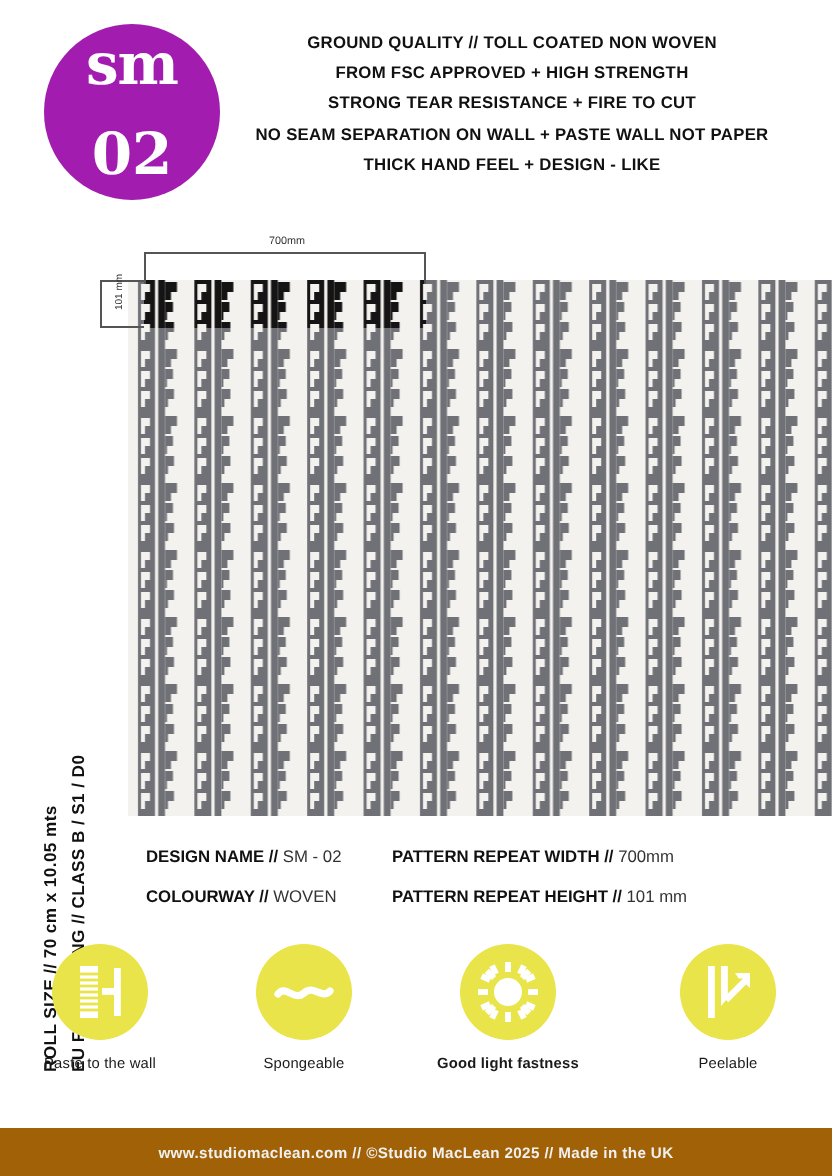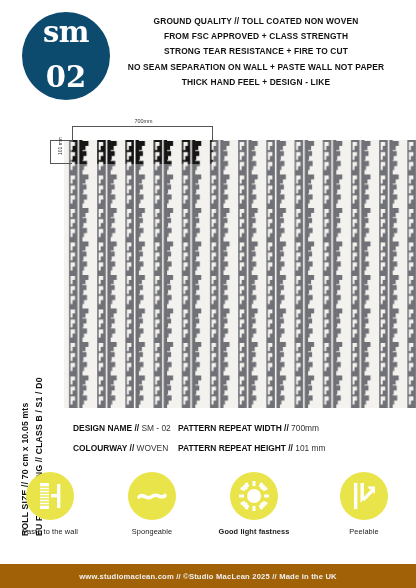--- a/index.html
+++ b/index.html
@@ -10,21 +10,21 @@
     color:#1a1a1a;
     overflow:hidden;
     position:relative;
   }
   .sheet{position:relative;width:416px;height:588px;}
 
   
   .header{position:absolute;left:0;top:0;width:416px;height:112px;}
   .logo-badge{
     position:absolute;left:22px;top:12px;width:88px;height:88px;
-    border-radius:50%;background:#0c4a6e;
+    border-radius:50%;background:#a21caf;
     display:flex;flex-direction:column;align-items:center;justify-content:center;
   }
   .logo-sm{
     font-family:"DejaVu Serif",serif;
     font-weight:700;font-size:29px;line-height:0.92;color:#ffffff;
     letter-spacing:-0.5px;margin-top:-2px;
   }
   .logo-02{
     font-family:"DejaVu Serif",serif;
     font-weight:700;font-size:29px;line-height:0.95;color:#ffffff;
@@ -90,21 +90,21 @@
 
   
   .details{position:absolute;left:0;top:414px;width:416px;height:54px;}
   .drow{position:absolute;left:0;width:416px;height:20px;font-size:8.4px;}
   .drow.r1{top:4px;}
   .drow.r2{top:24px;}
   .dcell{position:absolute;white-space:nowrap;line-height:20px;}
   .dcell .k{font-weight:700;color:#111;}
   .dcell .v{font-weight:400;color:#333;}
   .c1{left:73px;}
-  .c2{left:178px;}
+  .c2{left:196px;}
 
   
   .icons{position:absolute;left:0;top:472px;width:416px;height:84px;}
   .icon-item{position:absolute;width:104px;text-align:center;}
   .ic-circle{
     width:48px;height:48px;border-radius:50%;background:#e9e449;
     margin:0 auto;position:relative;
   }
   .ic-label{
     margin-top:7px;font-size:7.4px;color:#1a1a1a;letter-spacing:0.1px;
@@ -130,21 +130,21 @@
 
   <div class="header">
 
     <div class="logo-badge">
       <div class="logo-sm">sm</div>
       <div class="logo-02">02</div>
     </div>
 
     <div class="spec-lines">
       <div class="ln">GROUND QUALITY // TOLL COATED NON WOVEN</div>
-      <div class="ln">FROM FSC APPROVED + CLASS STRENGTH</div>
+      <div class="ln">FROM FSC APPROVED + HIGH STRENGTH</div>
       <div class="ln">STRONG TEAR RESISTANCE + FIRE TO CUT</div>
       <div class="ln">NO SEAM SEPARATION ON WALL + PASTE WALL NOT PAPER</div>
       <div class="ln">THICK HAND FEEL + DESIGN - LIKE</div>
     </div>
 
   </div>
 
   <div class="swatch-wrap">
 
     <div class="pattern">

